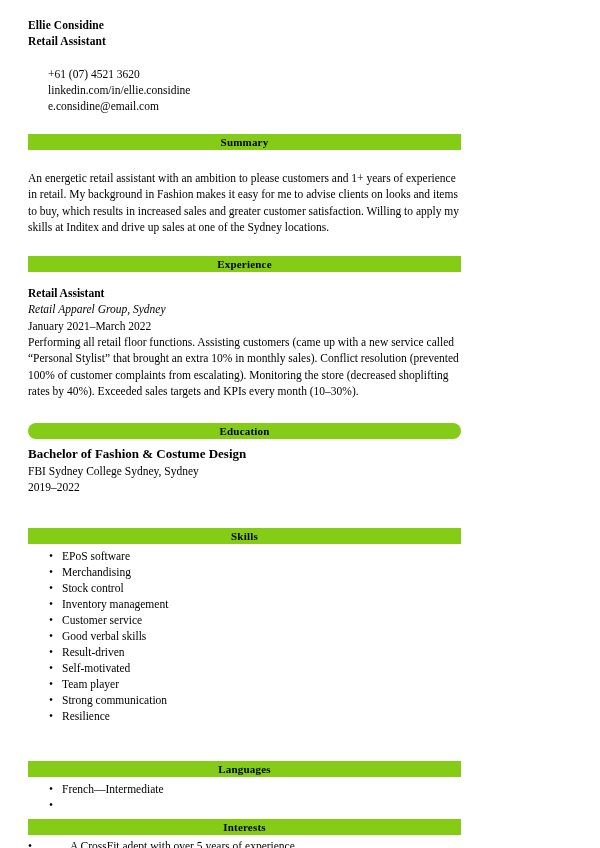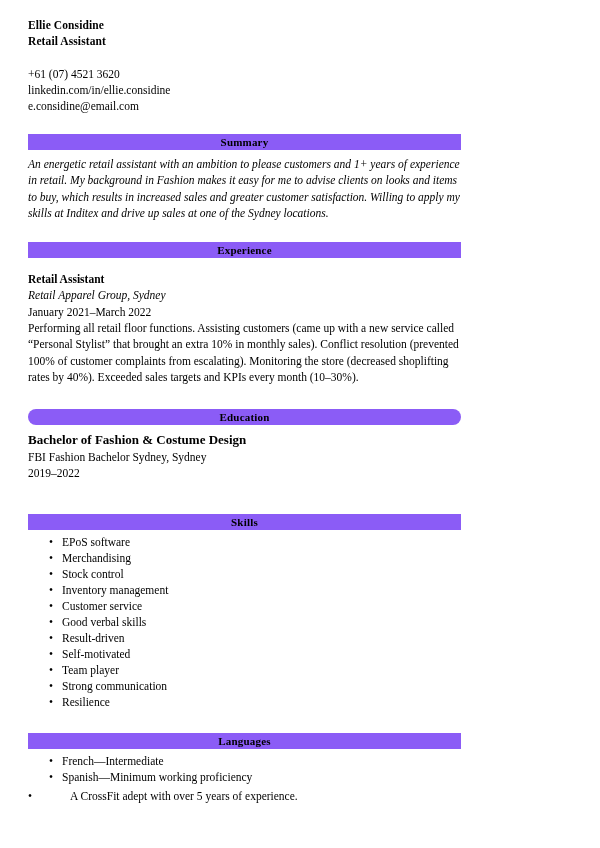--- a/index.html
+++ b/index.html
@@ -30,50 +30,50 @@
   
   .hdr-name,
   .hdr-title {
     font-size: 11.5px;
     font-weight: bold;
     line-height: 15.5px;
     letter-spacing: 0.1px;
   }
   .contact {
     margin-top: 17px;
+    margin-left: 20px;
   }
   .contact-line {
     font-size: 11.5px;
     line-height: 16px;
   }
 
   
   .band {
-    background: #8b5cf6;
+    background: #84cc16;
     text-align: center;
     font-size: 11px;
     font-weight: bold;
     line-height: 16px;
     height: 16px;
     letter-spacing: 0.2px;
   }
   .sec-summary   { margin-top: 20px; }
   .sec-experience{ margin-top: 21px; }
   .sec-education { margin-top: 24px; border-radius: 8px; }
   .sec-skills    { margin-top: 33px; }
-  .sec-languages { margin-top: 23px; }
+  .sec-languages { margin-top: 37px; }
   .sec-interests { margin-top: 22px; }
 
   
   .para {
     font-size: 11.5px;
     line-height: 16.3px;
     text-align: left;
-    margin-top: 6px;
-    font-style: italic;
+    margin-top: 20px;
   }
   .job-title {
     font-size: 11.5px;
     font-weight: bold;
     line-height: 16.3px;
     margin-top: 13px;
   }
   .job-company {
     font-size: 11.5px;
     font-style: italic;
@@ -148,21 +148,21 @@
     <div>
       <div class="job-title">Retail Assistant</div>
       <div class="job-company">Retail Apparel Group, Sydney</div>
       <div class="job-dates">January 2021–March 2022</div>
       <div class="job-desc">Performing all retail floor functions. Assisting customers (came up with a new service called “Personal Stylist” that brought an extra 10% in monthly sales). Conflict resolution (prevented 100% of customer complaints from escalating). Monitoring the store (decreased shoplifting rates by 40%). Exceeded sales targets and KPIs every month (10–30%).</div>
     </div>
 
     <div class="band sec-education">Education</div>
     <div>
       <div class="edu-degree">Bachelor of Fashion &amp; Costume Design</div>
-      <div class="edu-school">FBI Fashion Bachelor Sydney, Sydney</div>
+      <div class="edu-school">FBI Sydney College Sydney, Sydney</div>
       <div class="edu-dates">2019–2022</div>
     </div>
 
     <div class="band sec-skills">Skills</div>
     <ul class="blist indent-wide" id="skills-list">
         <li><span class="bullet">•</span><span>EPoS software</span></li>
         <li><span class="bullet">•</span><span>Merchandising</span></li>
         <li><span class="bullet">•</span><span>Stock control</span></li>
         <li><span class="bullet">•</span><span>Inventory management</span></li>
         <li><span class="bullet">•</span><span>Customer service</span></li>
@@ -170,21 +170,22 @@
         <li><span class="bullet">•</span><span>Result-driven</span></li>
         <li><span class="bullet">•</span><span>Self-motivated</span></li>
         <li><span class="bullet">•</span><span>Team player</span></li>
         <li><span class="bullet">•</span><span>Strong communication</span></li>
         <li><span class="bullet">•</span><span>Resilience</span></li>
       </ul>
 
     <div class="band sec-languages">Languages</div>
     <ul class="blist indent-wide" id="languages-list">
         <li><span class="bullet">•</span><span>French—Intermediate</span></li>
-        <li><span class="bullet">•</span><span>Spanish—Minimum working proficiency</span></li>
+        <li><span class="bullet">•</span></li>
       </ul>
 
+    <div class="band sec-interests">Interests</div>
     <ul class="blist indent-narrow" id="interests-list">
         <li><span class="bullet">•</span><span>A CrossFit adept with over 5 years of experience.</span></li>
       </ul>
 
   </div>
 </div>
 
 </body></html>

